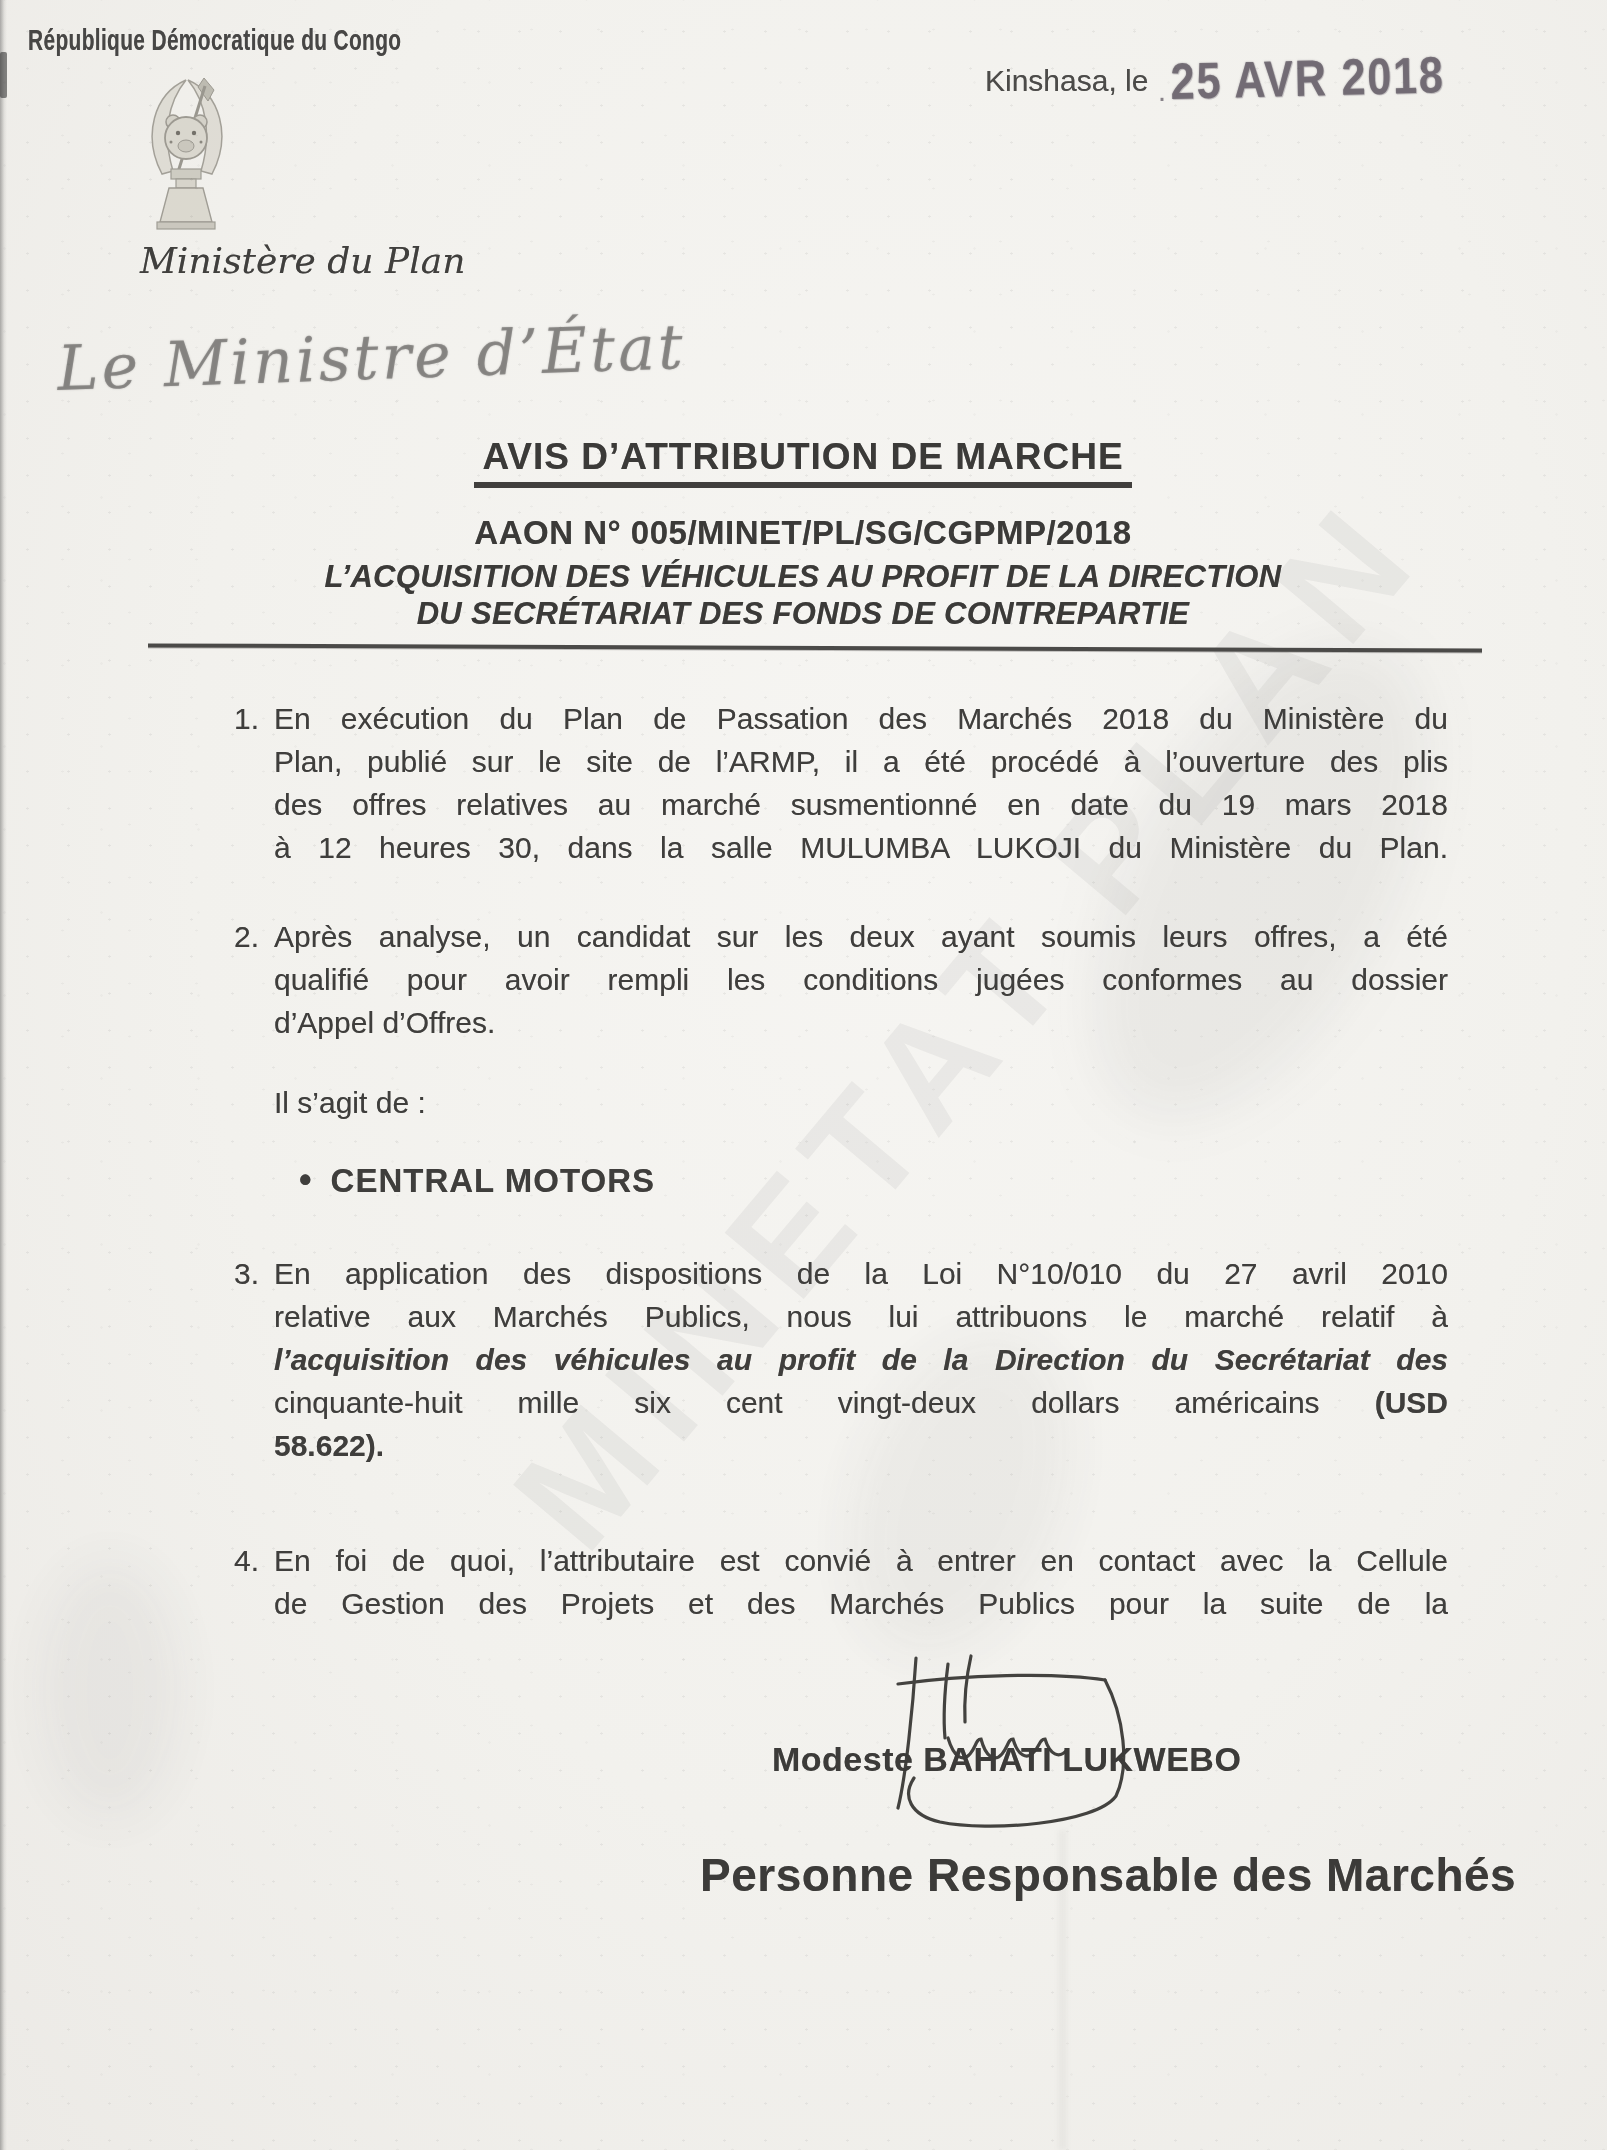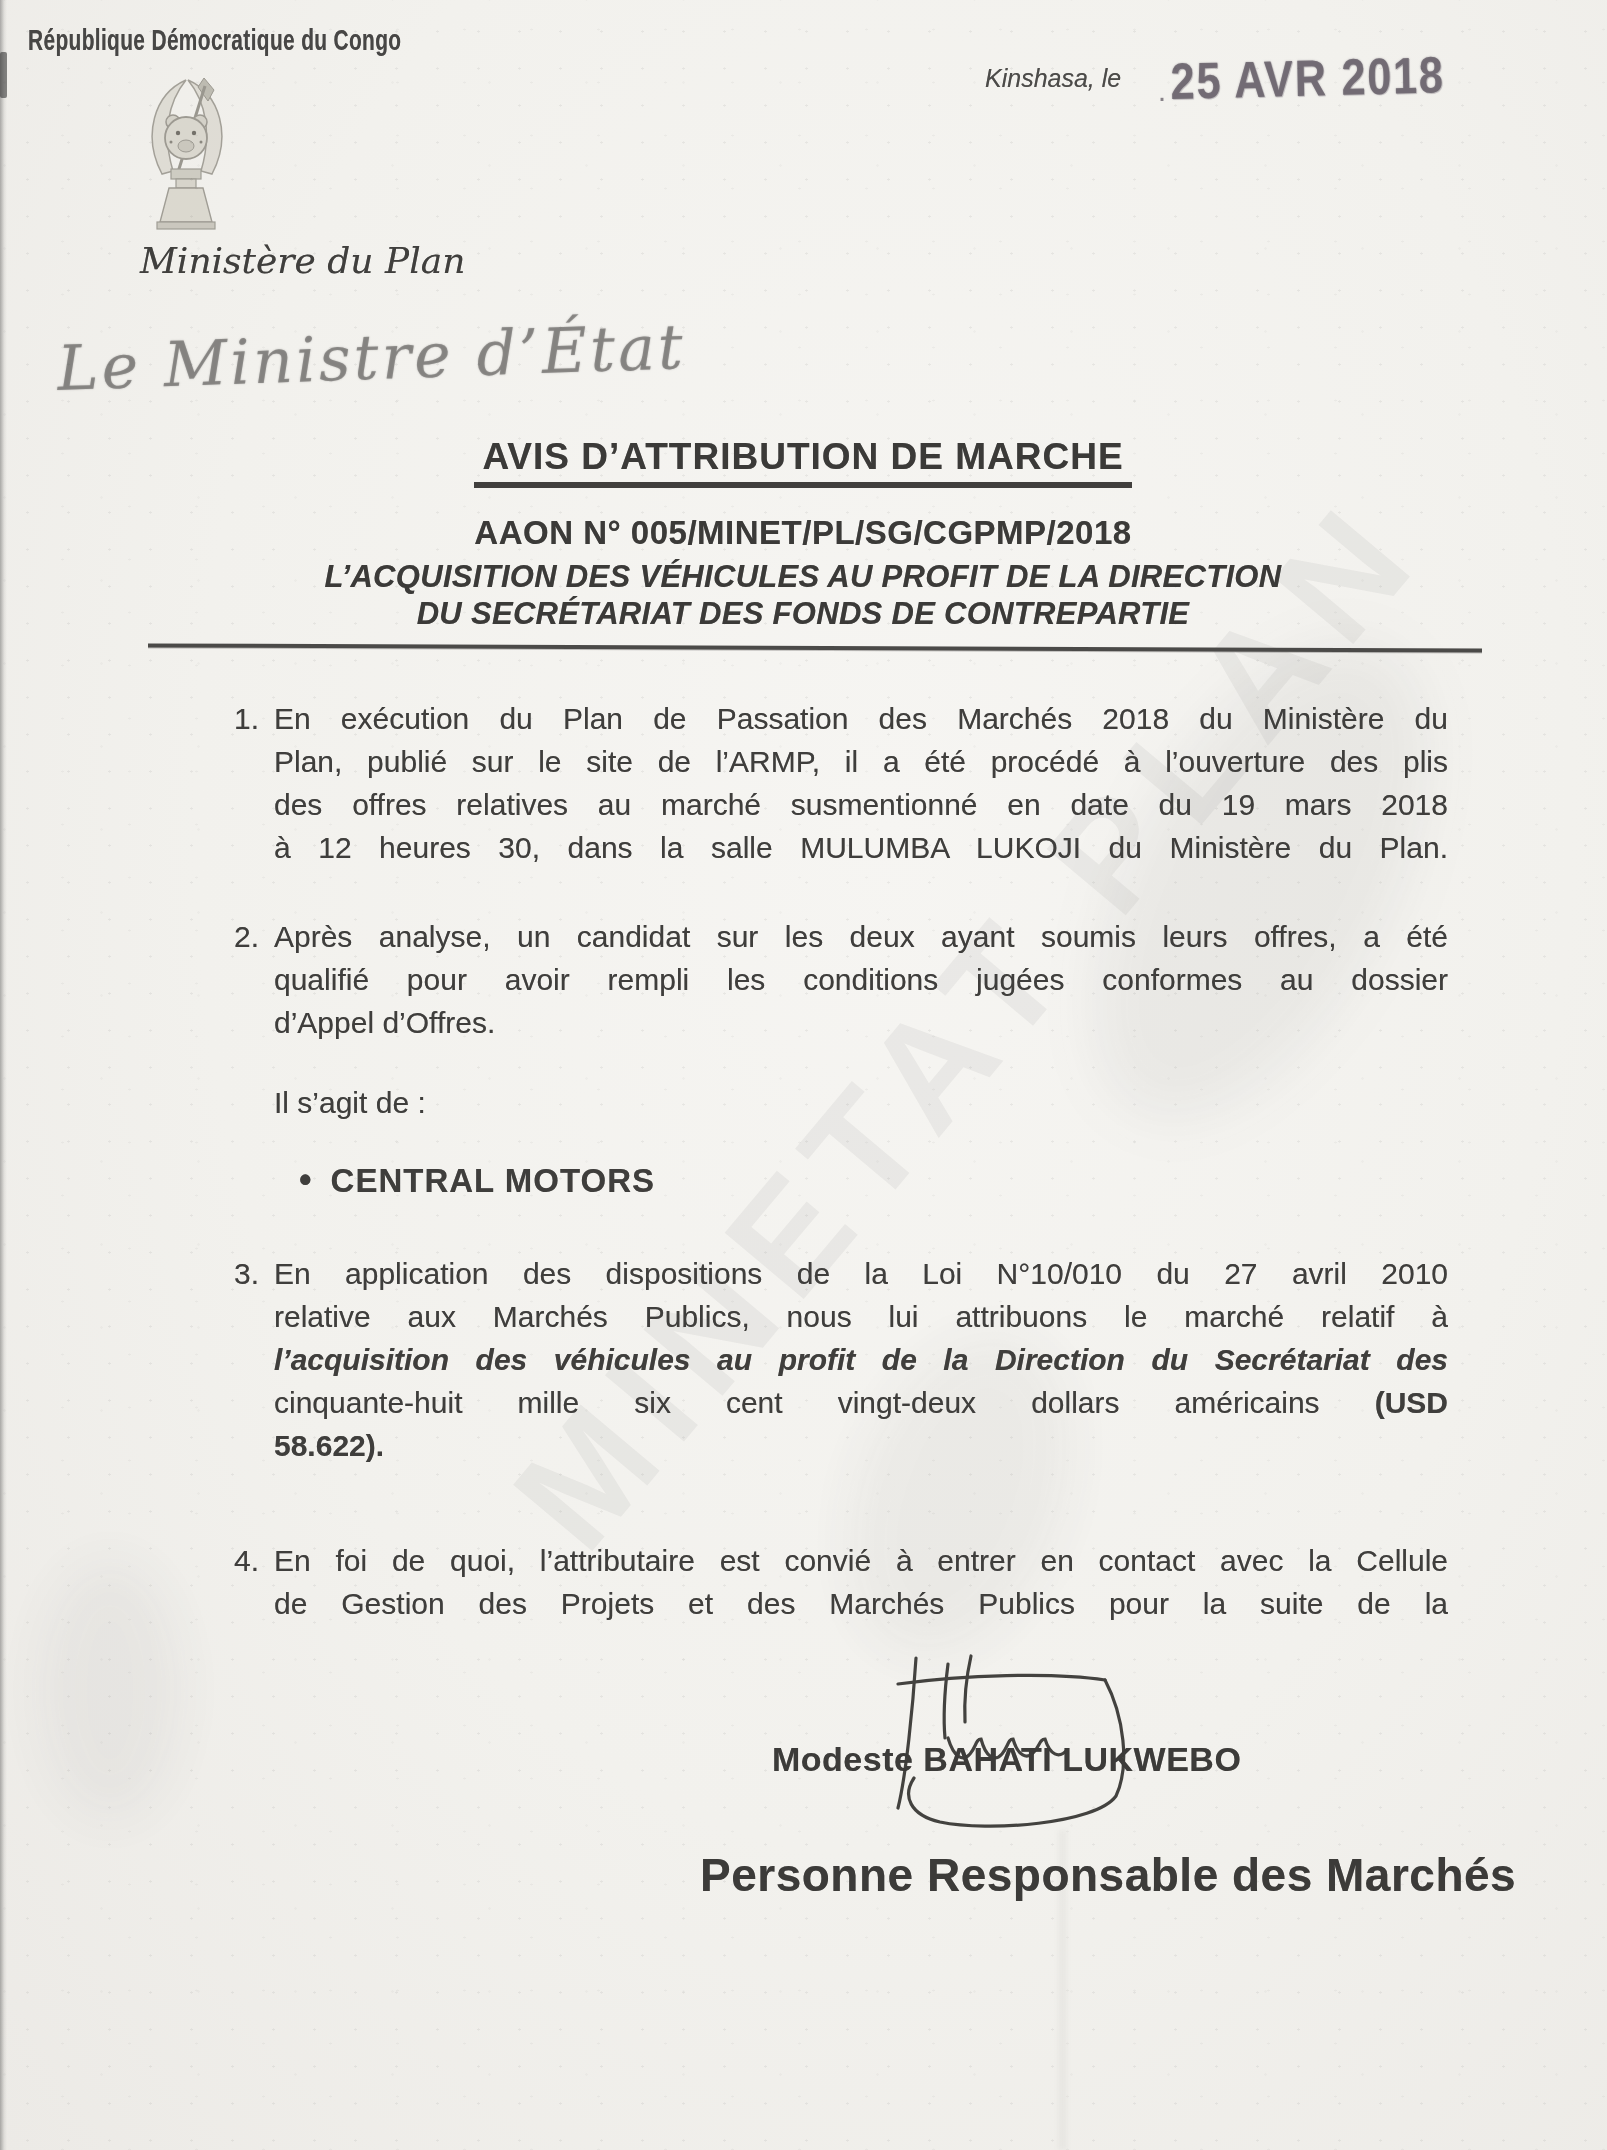--- a/index.html
+++ b/index.html
@@ -32,21 +32,21 @@
   .sm3{left:40px;top:1560px;width:140px;height:260px;opacity:.8;}
 
   .txt{text-shadow:0 0 .6px rgba(30,30,30,.45);}
 
   .republic{position:absolute;left:28px;top:24px;font-size:29px;font-weight:bold;color:#474645;
     transform:scaleX(.72);transform-origin:left top;letter-spacing:.5px;white-space:nowrap;}
   .emblem{position:absolute;left:128px;top:74px;width:118px;height:162px;opacity:.85;}
   .ministry{position:absolute;left:140px;top:240px;font-family:"DejaVu Serif", serif;
     font-style:italic;font-weight:normal;font-size:36px;color:#403f3d;white-space:nowrap;}
 
-  .kinshasa{position:absolute;left:985px;top:64px;font-size:25px;color:#4c4b49;white-space:nowrap;font-style:italic;}
+  .kinshasa{position:absolute;left:985px;top:64px;font-size:30px;color:#4c4b49;white-space:nowrap;}
   .stamp{position:absolute;left:1170px;top:52px;font-size:51px;font-weight:bold;color:rgba(108,101,110,.88);
     transform:scaleX(.85) rotate(-1.2deg);transform-origin:left top;letter-spacing:2px;white-space:nowrap;
     text-shadow:0 0 2px rgba(108,101,110,.55), 1px 1px 0 rgba(108,101,110,.25);}
   .stamp-dot{position:absolute;left:1157px;top:80px;font-size:30px;color:rgba(108,101,110,.8);}
 
   .minister-script{position:absolute;left:56px;top:332px;font-family:"DejaVu Serif", serif;
     font-style:italic;font-size:62px;letter-spacing:3px;color:rgba(100,98,96,.55);
     transform:rotate(-2deg);transform-origin:left top;white-space:nowrap;
     text-shadow:0 0 1.5px rgba(100,98,96,.5);}
 

